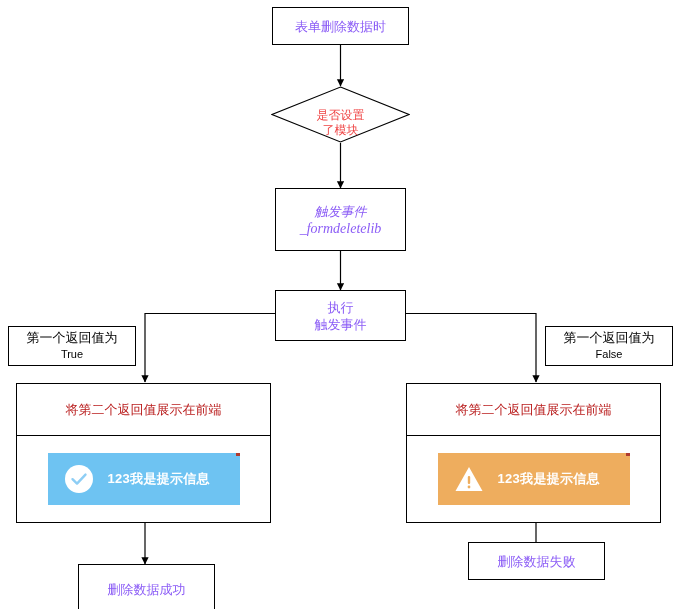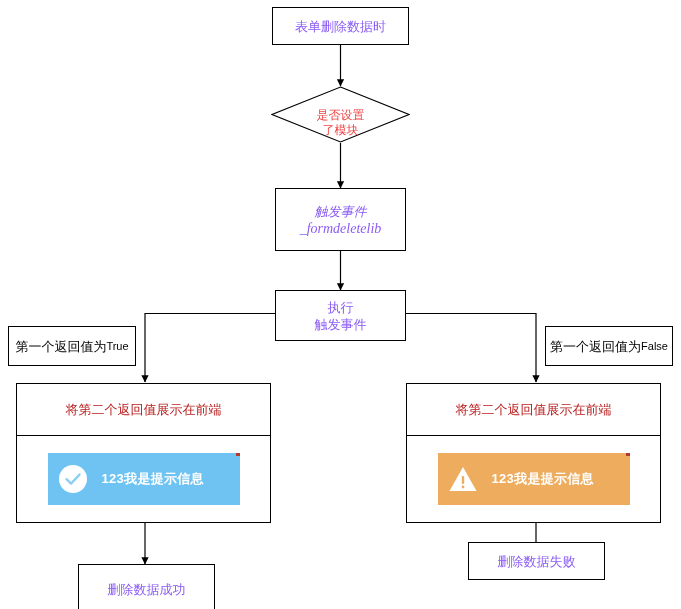--- a/index.html
+++ b/index.html
@@ -94,21 +94,21 @@
     display: flex;
     align-items: center;
     justify-content: center;
   }
   .toast {
     box-sizing: border-box;
     width: 192px;
     height: 52px;
     display: flex;
     align-items: center;
-    padding-left: 10px;
+    padding-left: 16px;
     gap: 14px;
   }
   .toast-blue { background: #6ec3f2; }
   .toast-orange { background: #eead5e; }
   .toast-text {
     color: #ffffff;
     font-size: 13px;
     font-weight: bold;
     letter-spacing: 0.3px;
     white-space: nowrap;
@@ -125,21 +125,21 @@
     height: 3px;
     background: #b03a2e;
   }
   .label-box {
     position: absolute;
     box-sizing: border-box;
     border: 1px solid #000000;
     background: #ffffff;
     z-index: 3;
     display: flex;
-    flex-direction: row;
+    flex-direction: column;
     align-items: center;
     justify-content: center;
     text-align: center;
     font-size: 13px;
     line-height: 17px;
   }
   .label-box .bool {
     font-family: Liberation Sans, sans-serif;
     font-size: 11px;
     text-align: center;

